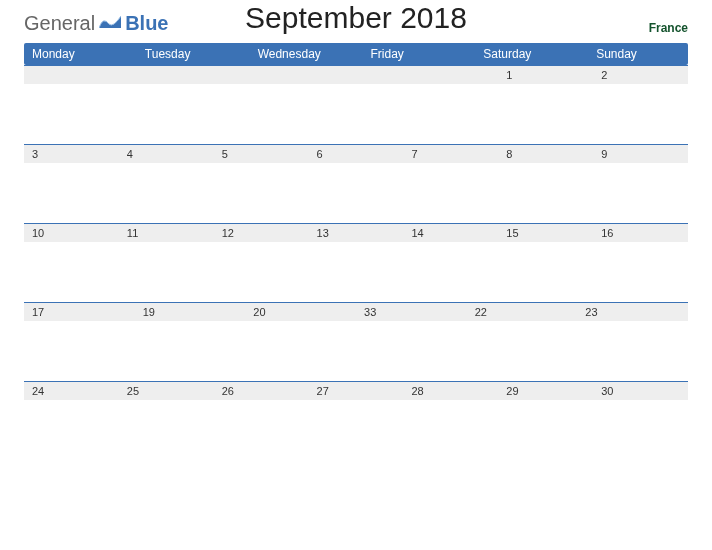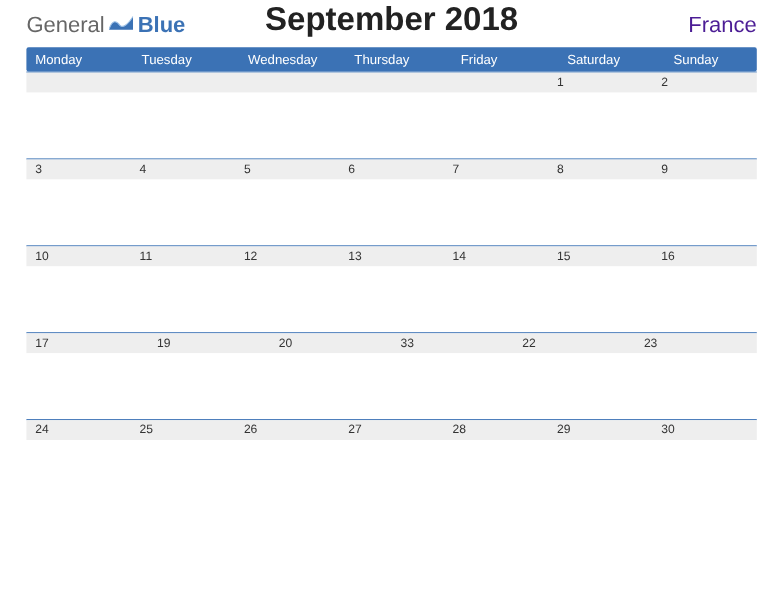--- a/index.html
+++ b/index.html
@@ -2,22 +2,22 @@
 <html><head>
 <meta charset="utf-8">
 <style>
 * { margin:0; padding:0; box-sizing:border-box; }
 body { font-family: Arial, Helvetica, sans-serif; background:#fff; width:712px; height:550px; padding:12px 24px; color:#222; }
 .header { display:flex; align-items:flex-end; justify-content:space-between; margin-bottom:8px; position:relative; }
 .logo { display:flex; align-items:baseline; gap:4px; font-size:20px; font-weight:400; }
 .logo .g1 { color:#666; }
 .logo .g2 { color:#3b72b5; font-weight:600; }
 .logo-icon { display:inline-block; }
-.title { font-size:30px; font-weight:700; color:#222; position:absolute; left:50%; transform:translateX(-50%); }
-.locale { font-size:20px; color:#4c1d95; }
+.title { font-size:30px; font-weight:400; color:#222; position:absolute; left:50%; transform:translateX(-50%); }
+.locale { font-size:12px; color:#14532d;font-weight:bold; }
 .cal { width:100%; margin-top:4px; }
 .dayhead { display:flex; background:#3b72b5; border-radius:2px;gap:13px; }
 .dayhead div { flex:1; color:#fff; font-size:12px; padding:4px 8px; text-align:left; }
 .wk { display:flex; border-top:1px solid #3b72b5; }
 .wk:first-of-type { border-top:none; }
 .wk .cell { flex:1; height:78px; }
 .datebar { display:flex; background:#eeeeee; }
 .datebar .d { flex:1; font-size:11px; color:#333; padding:3px 8px; }
 .body { display:flex; height:62px; }
 .body .c { flex:1; }
@@ -38,21 +38,20 @@
   </div>
   <div class="title">September 2018</div>
   <div class="locale">France</div>
 </div>
 
 <div class="cal">
   <div class="dayhead">
     <div>Monday</div>
     <div>Tuesday</div>
     <div>Wednesday</div>
-    <div>Thursday</div>
     <div>Friday</div>
     <div>Saturday</div>
     <div>Sunday</div>
   </div>
 
   <div class="wk">
     <div class="cell" style="width:100%">
       <div class="datebar">
         <div class="d"></div>
         <div class="d"></div>

